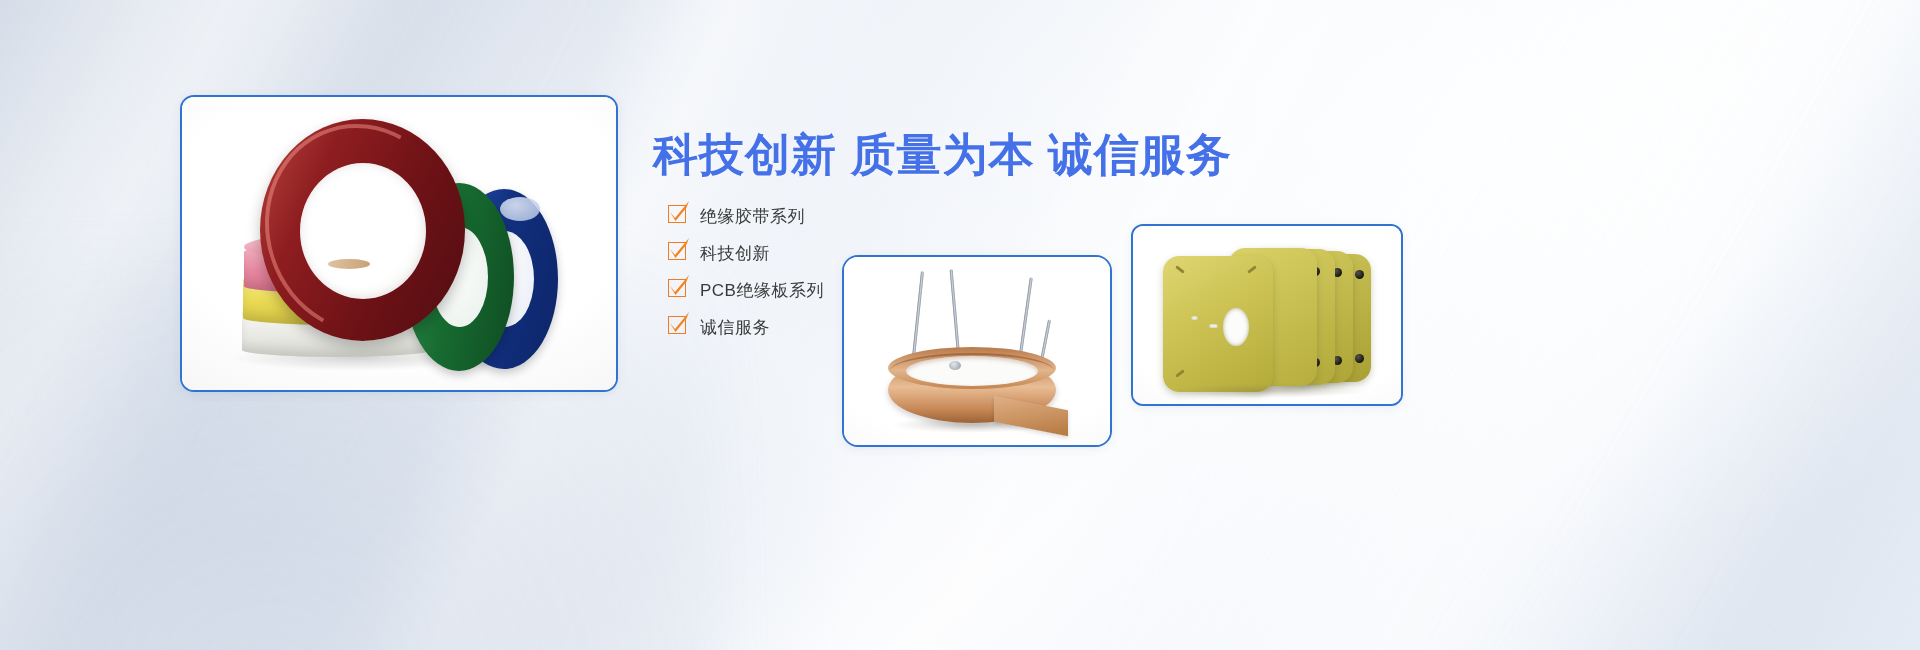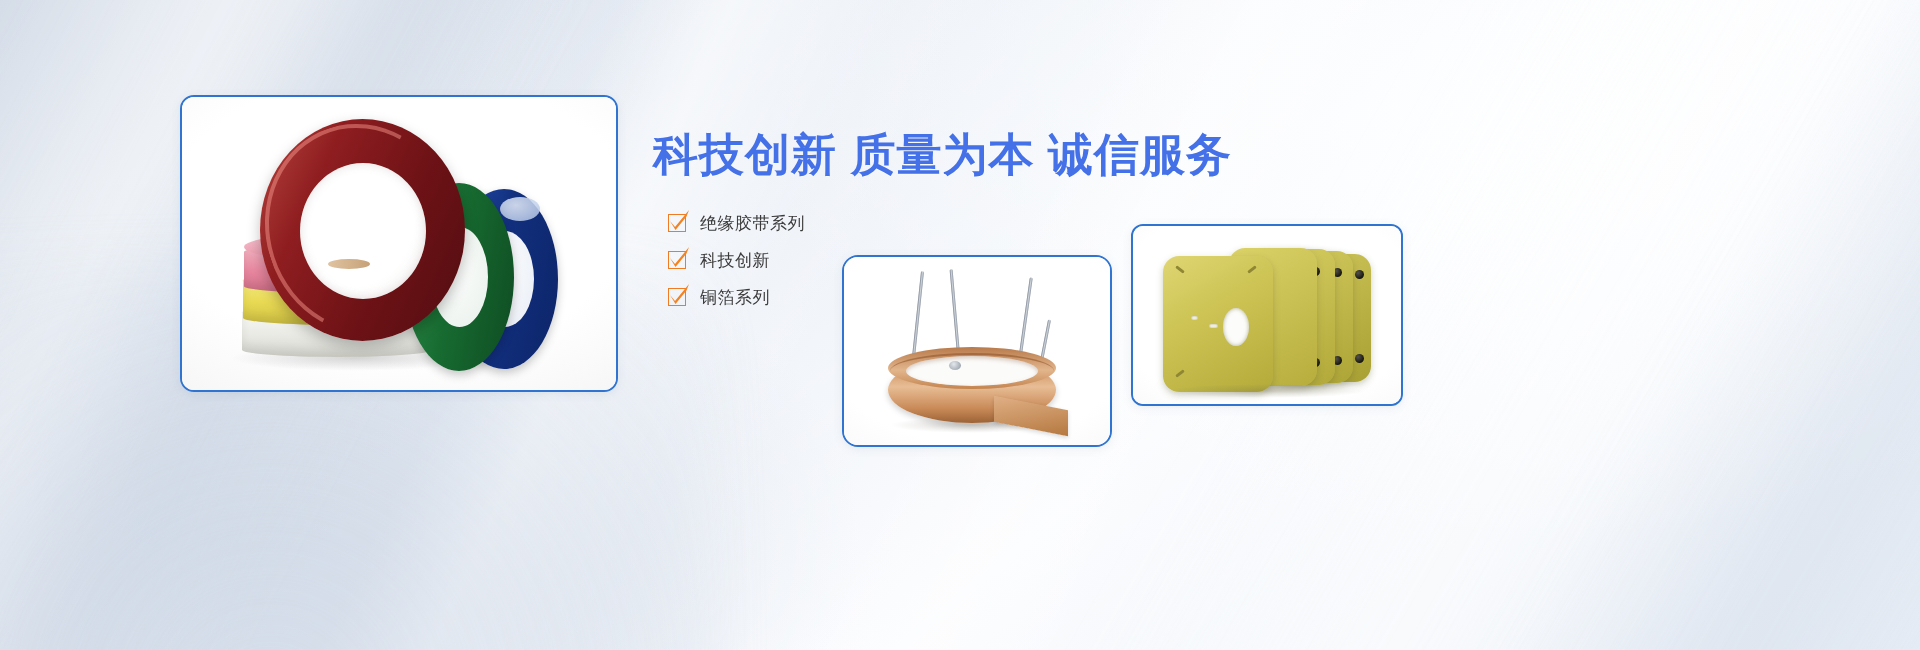--- a/index.html
+++ b/index.html
@@ -139,21 +139,20 @@
     white-space: nowrap;
     text-shadow: 0 1px 0 rgba(255,255,255,.5);
   }
   #feature-list {
     position: absolute;
     left: 668px; top: 205px;
     list-style: none;
   }
   .feature-item {
     display: flex;
-    align-items: center;
     height: 36px;
     margin-bottom: 1px;
   }
   .check-icon {
     position: relative;
     width: 18px; height: 18px;
     border: 1.6px solid #ef7c23;
     margin-right: 14px;
     flex: 0 0 auto;
   }
@@ -325,17 +324,25 @@
         </svg>
       </span>
       <span class="feature-label">科技创新</span>
     </li>
     <li class="feature-item">
       <span class="check-icon">
         <svg width="26" height="26" viewBox="0 0 26 26">
           <path d="M4 13 L9 19 L23 2 L20.5 8.5 L9.5 22 Z" fill="#f58220"></path>
         </svg>
       </span>
-      <span class="feature-label">铜箔系列</span>
+      <span class="feature-label">PCB绝缘板系列</span>
+    </li>
+    <li class="feature-item">
+      <span class="check-icon">
+        <svg width="26" height="26" viewBox="0 0 26 26">
+          <path d="M4 13 L9 19 L23 2 L20.5 8.5 L9.5 22 Z" fill="#f58220"></path>
+        </svg>
+      </span>
+      <span class="feature-label">诚信服务</span>
     </li>
   </ul>
 
 </div>
 
 </body></html>

